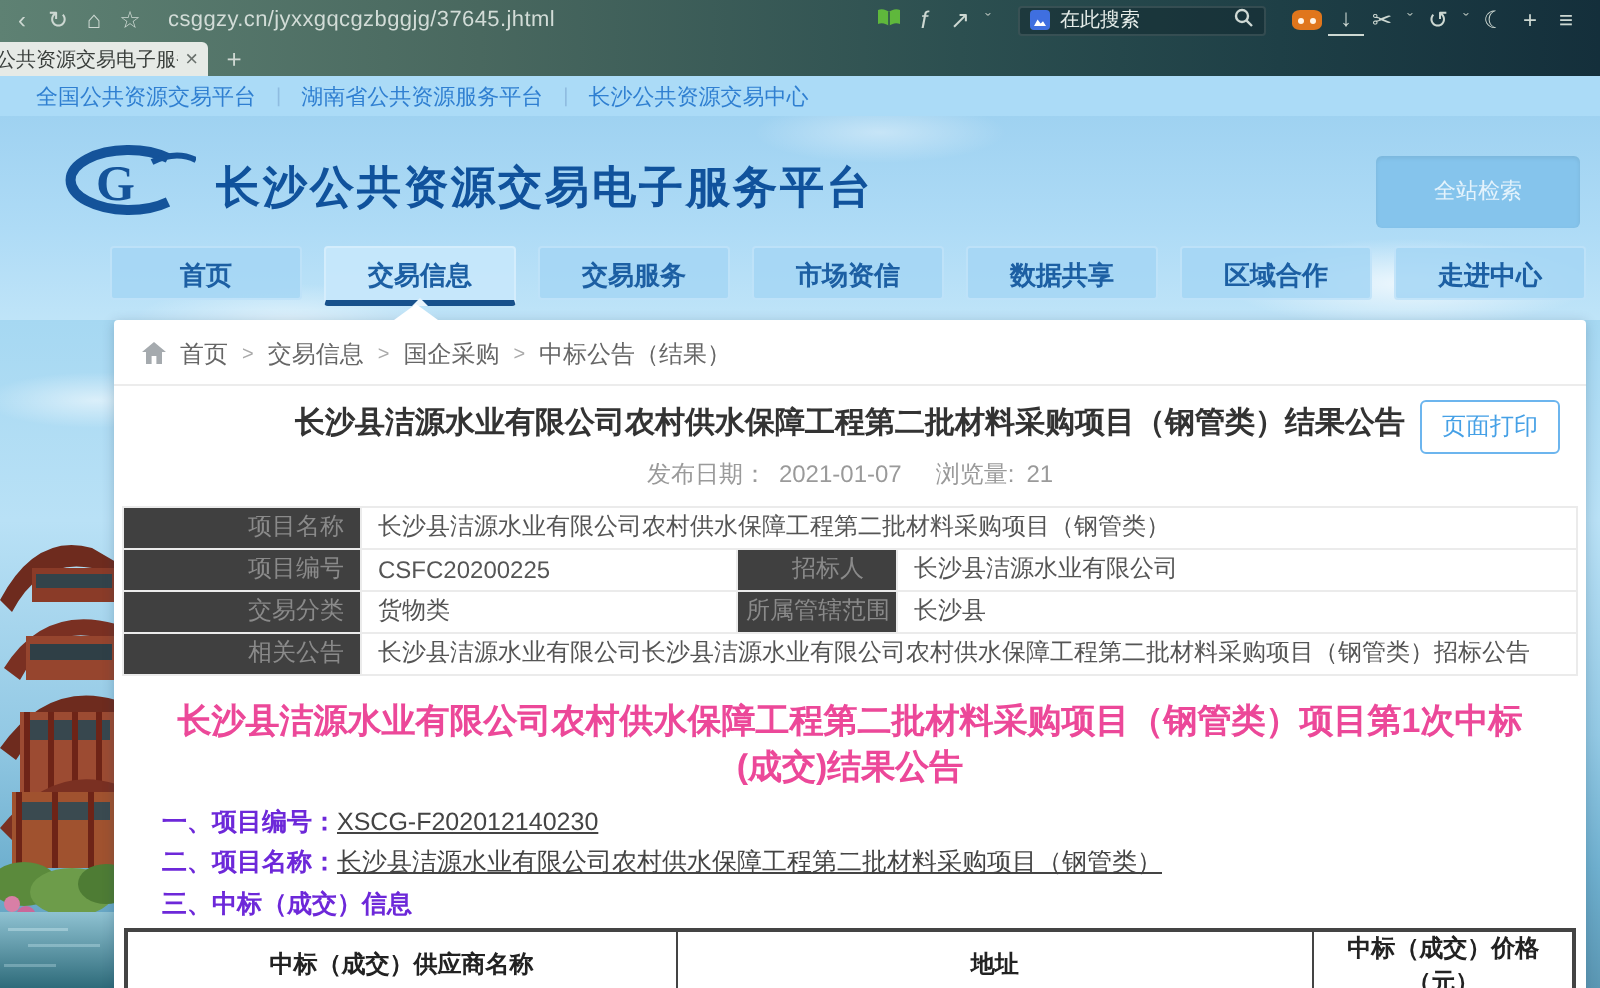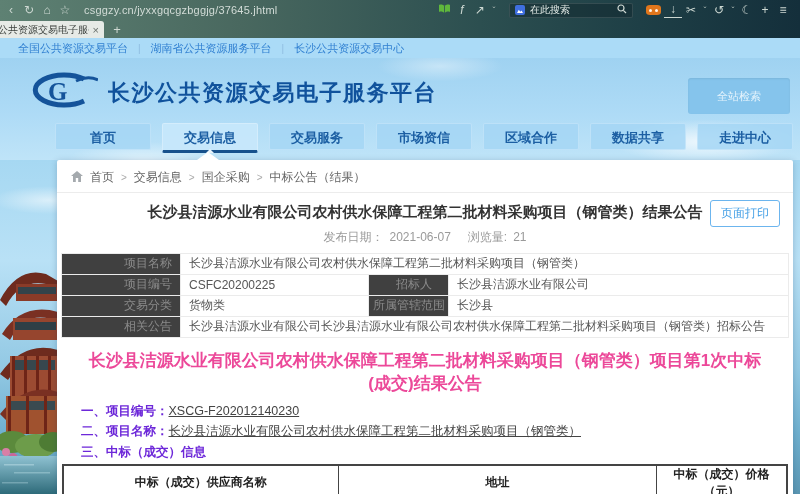--- a/index.html
+++ b/index.html
@@ -151,22 +151,22 @@
       </svg>
     </span>
     <span class="site-title">长沙公共资源交易电子服务平台</span>
   </div>
   <input class="site-search" readonly="" placeholder="全站检索" style="">
   <div class="nav-inner">
     <div class="nav-item">首页</div>
     <div class="nav-item active">交易信息</div>
     <div class="nav-item">交易服务</div>
     <div class="nav-item">市场资信</div>
+    <div class="nav-item">数据共享</div>
     <div class="nav-item">区域合作</div>
-    <div class="nav-item">数据共享</div>
     <div class="nav-item">走进中心</div>
   </div>
 </div>
 
 <div class="main">
 
   <svg class="pagoda" viewBox="0 0 58 240" preserveAspectRatio="none">
     <defs>
       <linearGradient id="wg" x1="0" y1="0" x2="0" y2="1">
         <stop offset="0" stop-color="#8fc2d2"></stop>
@@ -221,21 +221,21 @@
       <span class="crumb-sep">&gt;</span>
       <span class="crumb">中标公告（结果）</span>
     </div>
 
     <div class="art-head">
       <div class="art-title">长沙县洁源水业有限公司农村供水保障工程第二批材料采购项目（钢管类）结果公告</div>
       <button class="print-btn">页面打印</button>
     </div>
 
     <div class="meta">
-      <span>发布日期：</span><span>2021-06-07</span><span class="gap">浏览量:</span><span>21</span>
+      <span>发布日期：</span><span>2021-01-07</span><span class="gap">浏览量:</span><span>21</span>
     </div>
 
     <table class="info">
       <colgroup>
           <col style="width:119px">
           <col style="width:188px">
           <col style="width:80px">
           <col>
         </colgroup>
       <tbody>

